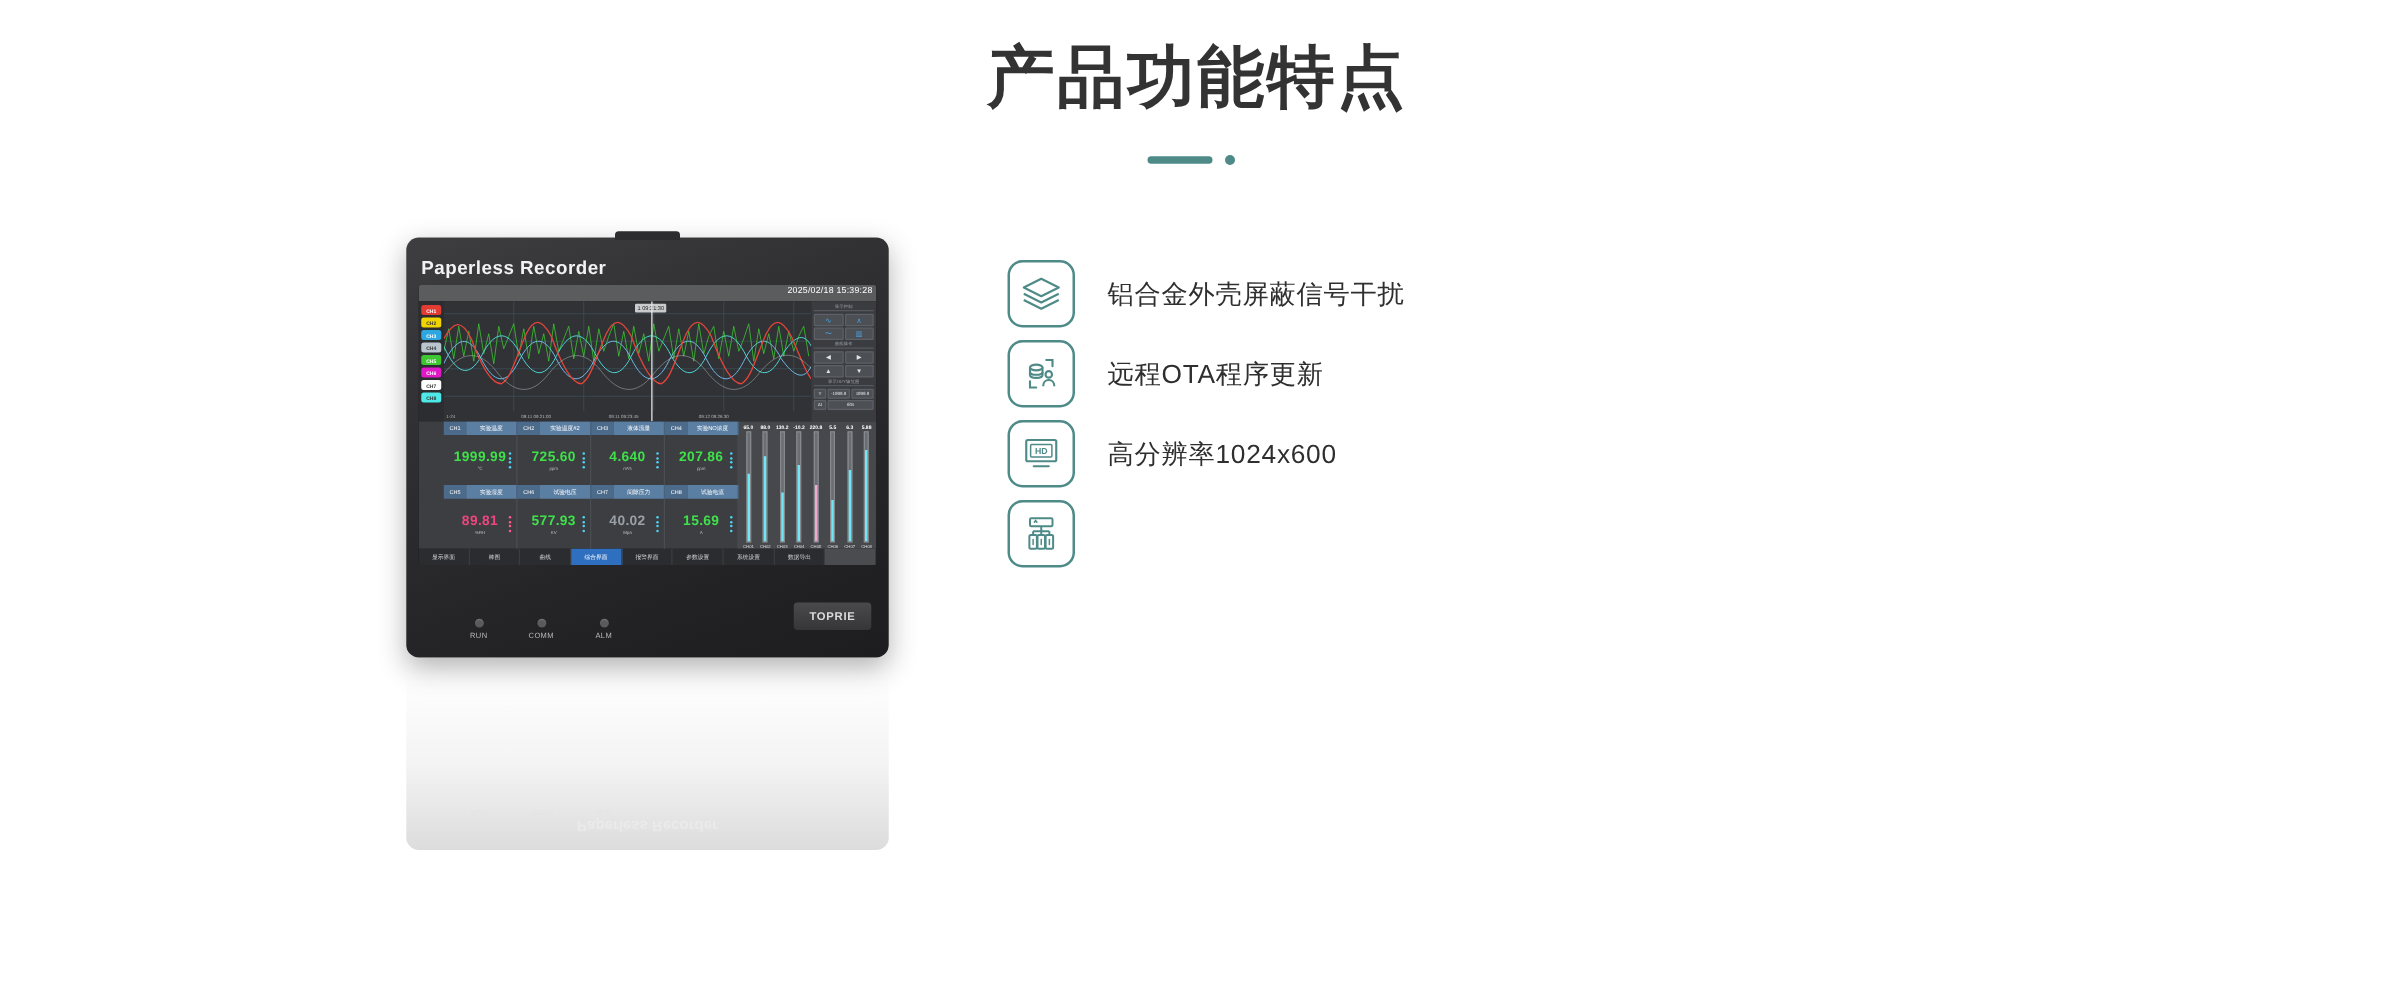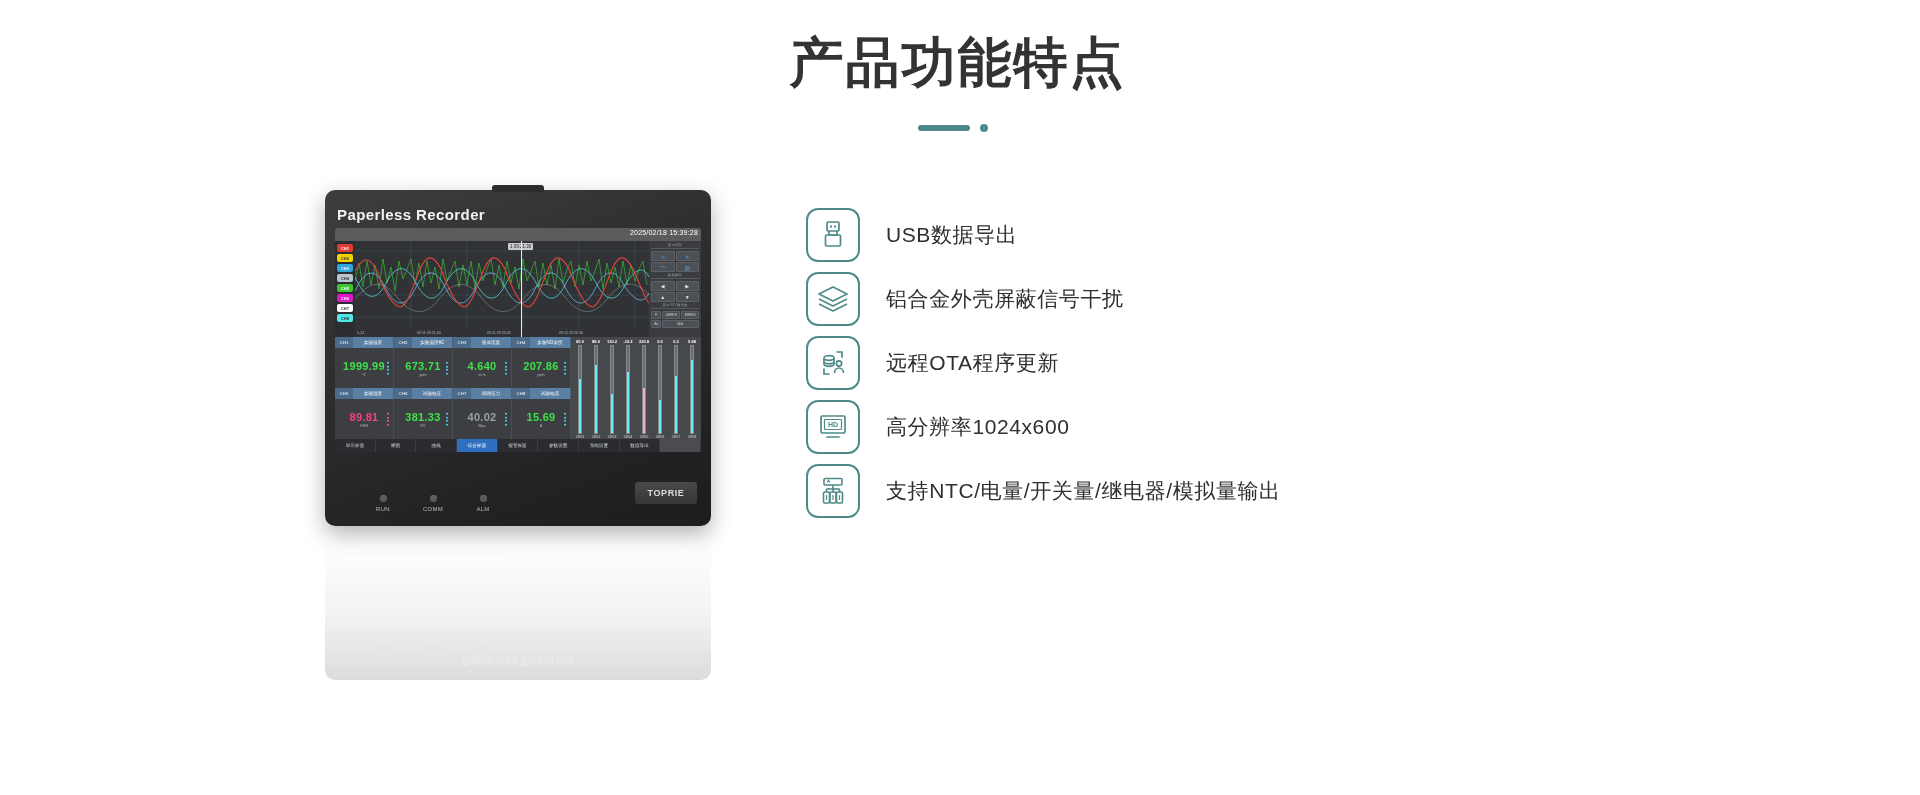--- a/index.html
+++ b/index.html
@@ -90,21 +90,21 @@
   .rp-btn { height:10px; background:#4c4f54; border:1px solid #5d6066; border-radius:1px;
             display:flex; align-items:center; justify-content:center;
             color:#4a9fe0; font-size:6px; }
   .rp-row { display:grid; grid-template-columns:10px 1fr 1fr; gap:1px; }
   .rp-cell { height:8px; background:#4c4f54; border:1px solid #5d6066; border-radius:1px;
              display:flex; align-items:center; justify-content:center;
              color:#e2e3e4; font-size:3.6px; }
   .rp-row2 { display:grid; grid-template-columns:10px 1fr; gap:1px; }
 
   
-  .data-region { flex:1; display:flex; background:#3c3e42; }
+  .data-region { flex:1; display:flex; background:#3c3e42;padding-left:20px; }
   .data-left { width:236px; display:flex; flex-direction:column; }
   .dl-headrow { display:flex; height:11px; }
   .dl-head-id { width:18px; background:#4c6a8a; color:#fff; font-size:4.4px;
                 display:flex; align-items:center; justify-content:center; }
   .dl-head-name { flex:1; background:#5b7fa3; color:#fff; font-size:4.6px;
                   display:flex; align-items:center; justify-content:center;
                   border-right:1px solid #49627d; }
   .dl-valrow { display:flex; flex:1; }
   .dl-valcell { flex:1; position:relative; display:flex; flex-direction:column;
                 align-items:center; justify-content:center;
@@ -283,21 +283,21 @@
                   <div class="dl-val" style="color:#3fe04a">1999.99</div>
                   <div class="dl-unit">℃</div>
                   <div class="dl-dots">
                     <i class="dl-dot" style="background:#4fd4f5"></i>
                       <i class="dl-dot" style="background:#4fd4f5"></i>
                       <i class="dl-dot" style="background:#4fd4f5"></i>
                       <i class="dl-dot" style="background:#4fd4f5"></i>
                   </div>
                 </div>
                 <div class="dl-valcell">
-                  <div class="dl-val" style="color:#3fe04a">673.71</div>
+                  <div class="dl-val" style="color:#3fe04a">725.60</div>
                   <div class="dl-unit">ppm</div>
                   <div class="dl-dots">
                     <i class="dl-dot" style="background:#4fd4f5"></i>
                       <i class="dl-dot" style="background:#4fd4f5"></i>
                       <i class="dl-dot" style="background:#4fd4f5"></i>
                       <i class="dl-dot" style="background:#4fd4f5"></i>
                   </div>
                 </div>
                 <div class="dl-valcell">
                   <div class="dl-val" style="color:#3fe04a">4.640</div>
@@ -337,21 +337,21 @@
                   <div class="dl-val" style="color:#f0457f">89.81</div>
                   <div class="dl-unit">%RH</div>
                   <div class="dl-dots">
                     <i class="dl-dot" style="background:#ff5a8a"></i>
                       <i class="dl-dot" style="background:#ff5a8a"></i>
                       <i class="dl-dot" style="background:#ff5a8a"></i>
                       <i class="dl-dot" style="background:#ff5a8a"></i>
                   </div>
                 </div>
                 <div class="dl-valcell">
-                  <div class="dl-val" style="color:#3fe04a">381.33</div>
+                  <div class="dl-val" style="color:#3fe04a">577.93</div>
                   <div class="dl-unit">KV</div>
                   <div class="dl-dots">
                     <i class="dl-dot" style="background:#4fd4f5"></i>
                       <i class="dl-dot" style="background:#4fd4f5"></i>
                       <i class="dl-dot" style="background:#4fd4f5"></i>
                       <i class="dl-dot" style="background:#4fd4f5"></i>
                   </div>
                 </div>
                 <div class="dl-valcell">
                   <div class="dl-val" style="color:#9aa0a6">40.02</div>
@@ -477,32 +477,20 @@
     <div class="rtext">Paperless Recorder</div>
     <div class="rleds">
       <div class="rled">RUN</div>
       <div class="rled">COMM</div>
       <div class="rled">ALM</div>
     </div>
   </div>
 
   <div class="features">
 
-    <div class="feature-row">
-      <div class="feat-icon">
-        <svg width="30" height="32" viewBox="0 0 30 32" fill="none" stroke="#4e8b88" stroke-width="1.7">
-          <rect x="9" y="3" width="12" height="9" rx="1.2"></rect>
-          <rect x="12" y="6.5" width="2" height="2" fill="#4e8b88" stroke="none"></rect>
-          <rect x="16" y="6.5" width="2" height="2" fill="#4e8b88" stroke="none"></rect>
-          <path d="M11 12 v4 h8 v-4"></path>
-          <rect x="7.5" y="16" width="15" height="11" rx="1.2"></rect>
-        </svg>
-      </div>
-      <div class="feat-label">USB数据导出</div>
-    </div>
 
     <div class="feature-row">
       <div class="feat-icon">
         <svg width="34" height="30" viewBox="0 0 34 30" fill="none" stroke="#4e8b88" stroke-width="1.7" stroke-linejoin="round">
           <path d="M17 3 L31 10 L17 17 L3 10 Z"></path>
           <path d="M3 15 L17 22 L31 15"></path>
           <path d="M3 20 L17 27 L31 20"></path>
         </svg>
       </div>
       <div class="feat-label">铝合金外壳屏蔽信号干扰</div>
@@ -544,16 +532,15 @@
           <path d="M9.5 14 h13"></path>
           <path d="M9.5 14 v3 M16 14 v3 M22.5 14 v3"></path>
           <rect x="6.5" y="17" width="6" height="11" rx="1.2"></rect>
           <rect x="13" y="17" width="6" height="11" rx="1.2"></rect>
           <rect x="19.5" y="17" width="6" height="11" rx="1.2"></rect>
           <path d="M9.5 20.5 v4" stroke-width="1.2" stroke-linecap="round"></path>
           <path d="M16 20.5 v4" stroke-width="1.2" stroke-linecap="round"></path>
           <path d="M22.5 20.5 v4" stroke-width="1.2" stroke-linecap="round"></path>
         </svg>
       </div>
-      <div class="feat-label">支持NTC/电量/开关量/继电器/模拟量输出</div>
     </div>
   </div>
 </div>
 
 </body></html>

